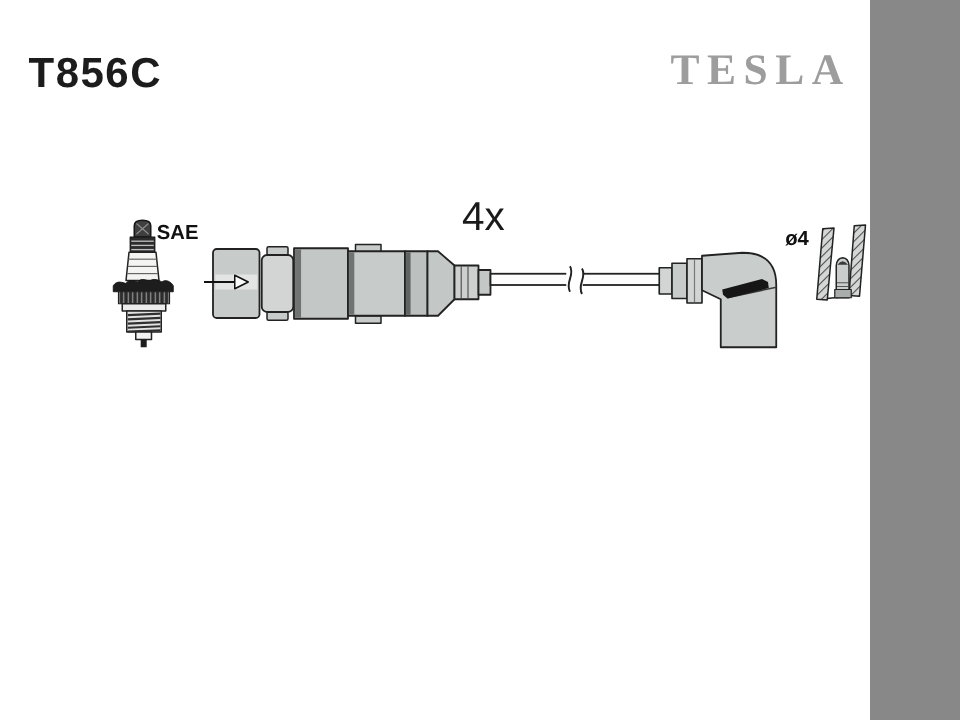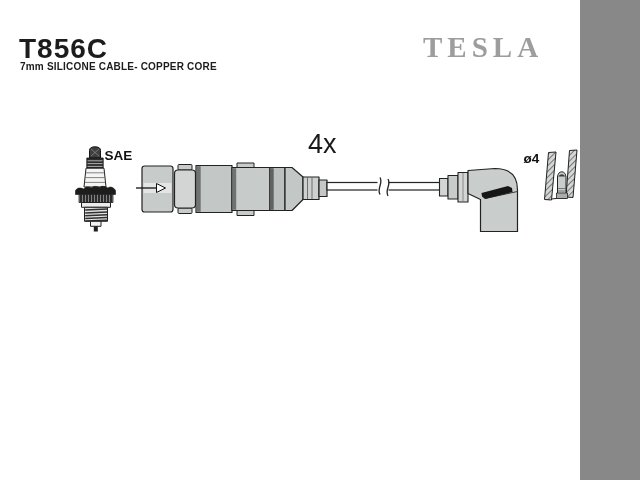--- a/index.html
+++ b/index.html
@@ -9,35 +9,34 @@
   }
   .code{
     position:absolute;left:19px;top:33px;font-size:28px;font-weight:bold;
     color:#1c1c1c;letter-spacing:1px;
   }
   .desc{
     position:absolute;left:20px;top:61px;font-size:10px;font-weight:bold;
     color:#1c1c1c;letter-spacing:0.2px;
   }
   .logo{
-    position:absolute;left:423px;top:31px;
+    position:absolute;left:447px;top:31px;
     font-family:"Liberation Serif",serif;font-size:29px;font-weight:bold;
     color:#9d9d9d;letter-spacing:5px;text-align:center;
   }
   svg.diagram{position:absolute;left:0;top:0;}
   .svg-label-lg{font-family:"Liberation Sans",sans-serif;font-size:27px;fill:#1a1a1a;}
   .svg-label-sm{font-family:"Liberation Sans",sans-serif;font-size:13.5px;font-weight:bold;fill:#111;}
 </style>
 </head>
 <body>
 
 <div class="canvas">
 
   <div class="code">T856C</div>
-  <div class="desc">7mm SILICONE CABLE- COPPER CORE</div>
   <div class="logo">TESLA</div>
 
   <svg class="diagram" width="640" height="480" viewBox="0 0 640 480">
     <defs>
       <pattern id="hatch" width="4" height="4" patternUnits="userSpaceOnUse" patternTransform="rotate(45)">
         <rect width="4" height="4" fill="#d4d7d6"></rect>
         <line x1="0" y1="0" x2="0" y2="4" stroke="#4a4a4a" stroke-width="1.4"></line>
       </pattern>
       <pattern id="knurl" width="3" height="8" patternUnits="userSpaceOnUse">
         <rect width="3" height="8" fill="#2b2b2b"></rect>

